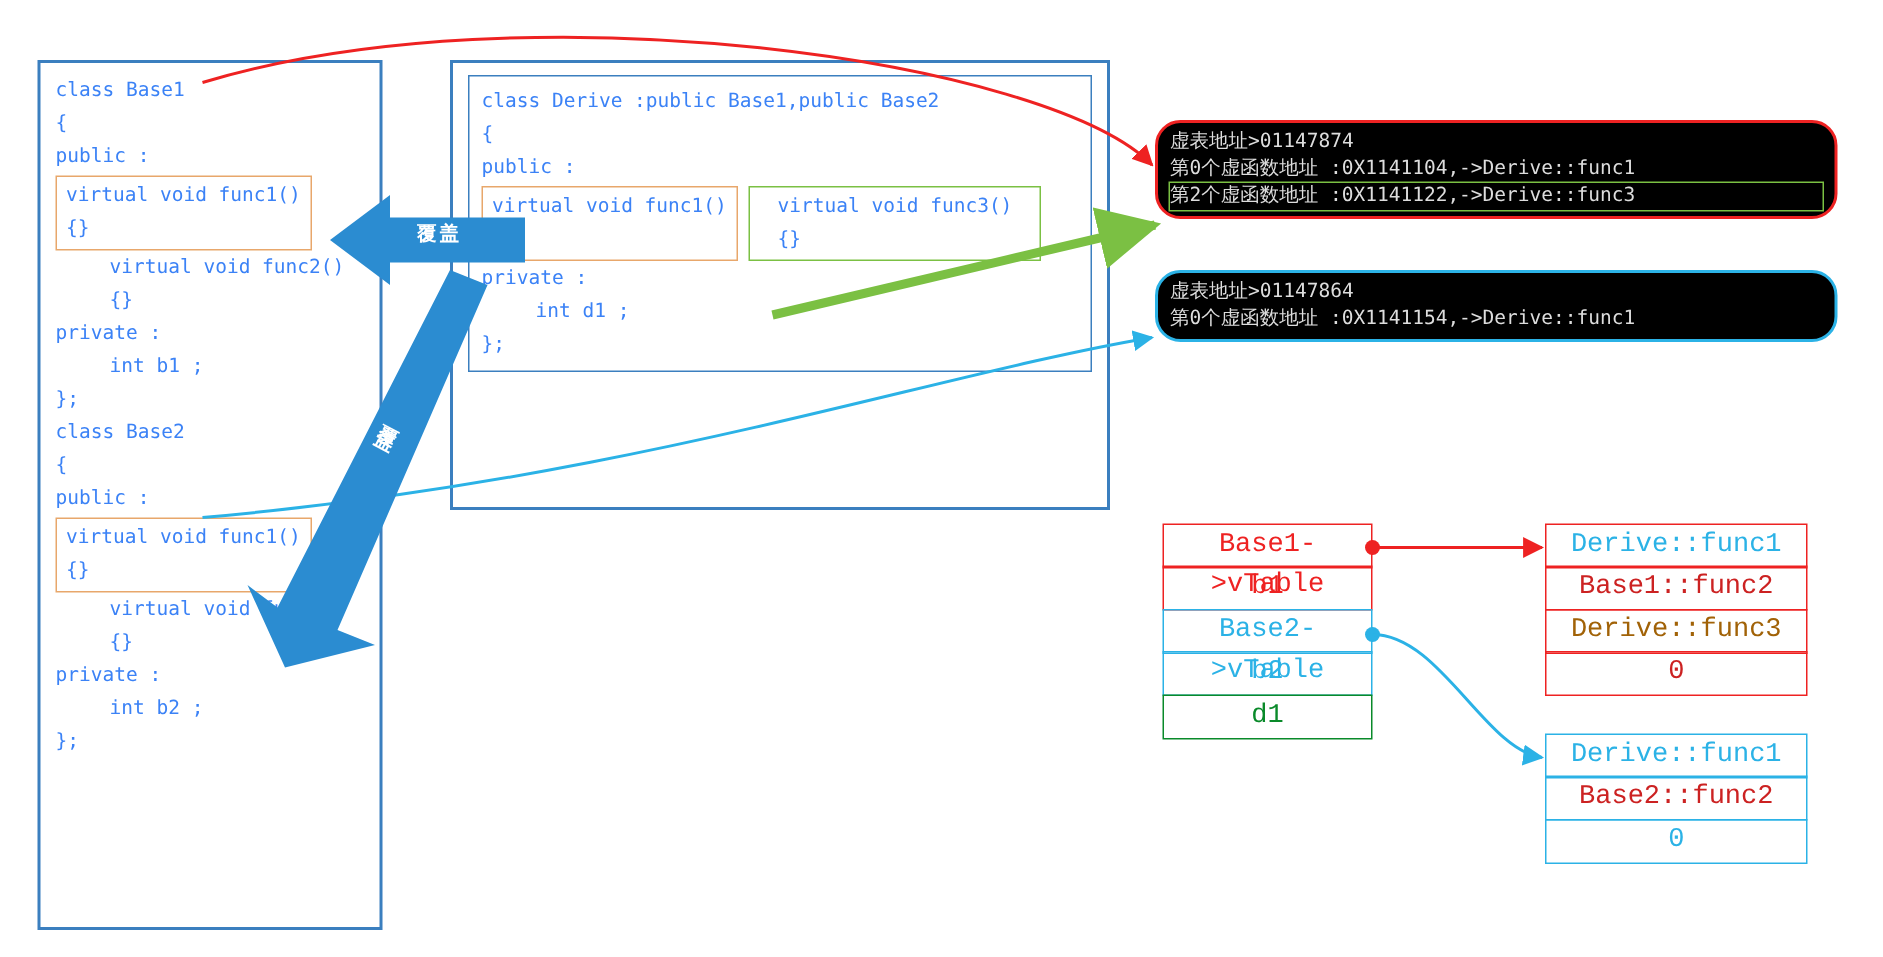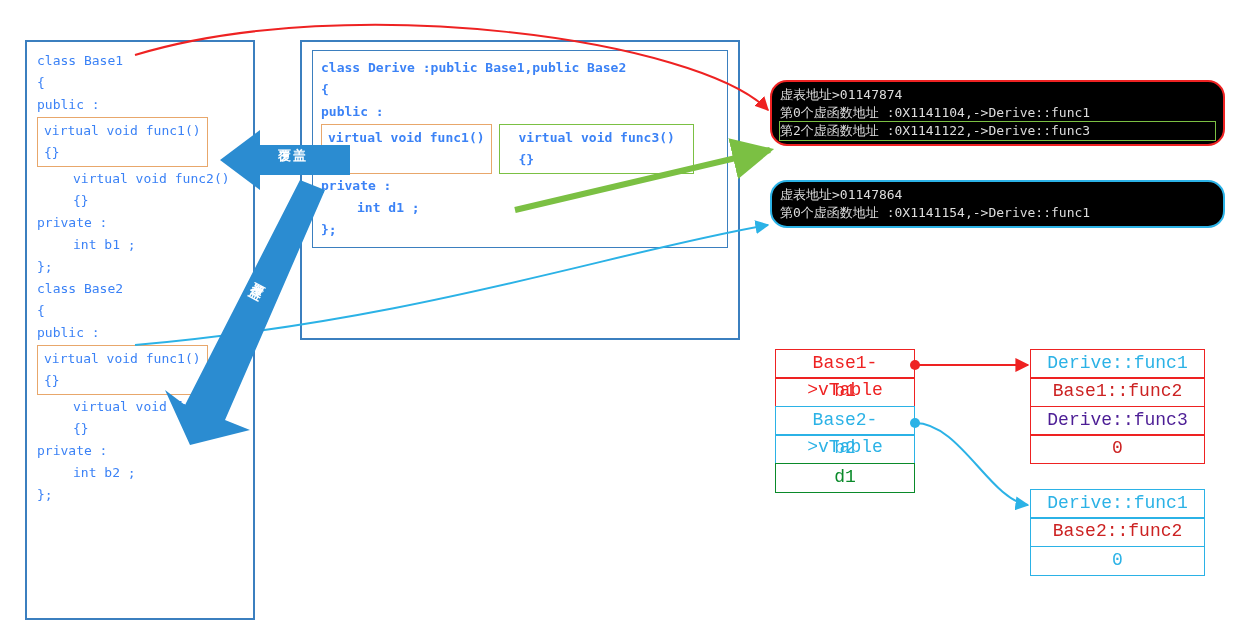--- a/index.html
+++ b/index.html
@@ -1,20 +1,20 @@
 <!DOCTYPE html>
 <html><head>
 <meta charset="utf-8">
 <style>
 * { box-sizing: border-box; margin: 0; padding: 0; }
 body { font-family: Consolas, monospace; font-size: 13px; background: #fff; width: 1255px; height: 638px; position: relative; }
 .diagram { position: absolute; top: 0; left: 0; width: 1255px; height: 638px; }
 
 .codebox { position: absolute; border: 2px solid #3b7fbf; background: #fff; padding: 8px 10px; }
-.codebox-inner { border: 1.5px solid #3b7fbf; padding: 6px 8px; font-weight: bold; }
+.codebox-inner { border: 1.5px solid #3b7fbf; padding: 6px 8px; }
 .base-box { left: 25px; top: 40px; width: 230px; height: 580px; }
 .derive-box { left: 300px; top: 40px; width: 440px; height: 300px; }
 .line { white-space: pre; line-height: 22px; color: #3b82f6; }
 .indent1 { padding-left: 18px; }
 .indent2 { padding-left: 36px; }
 
 .hl-orange { border: 1.5px solid #e8a76b; display: inline-block; padding: 2px 6px; margin: 1px 0; }
 .hl-green { border: 1.5px solid #7bc043; display: inline-block; padding: 2px 18px; margin: 1px 0; }
 
 .console { position: absolute; background: #000; color: #ddd; font-family: Consolas, monospace; font-size: 13px; padding: 4px 8px; line-height: 18px; border-radius: 17px; }
@@ -26,21 +26,21 @@
 .memcell { border: 1.5px solid; width: 140px; height: 30px; text-align: center; line-height: 27px; margin-top: -1.5px; font-weight: 500; }
 .objbox { left: 775px; top: 350px; }
 .objbox .c-red { border-color: #e22; color: #e22; }
 .objbox .c-blue { border-color: #2bb2e6; color: #2bb2e6; }
 .objbox .c-green { border-color: #0a8a2a; color: #0a8a2a; }
 
 .vtbl1 { left: 1030px; top: 350px; }
 .vtbl1 .memcell { border-color: #e22; width: 175px; }
 .vtbl1 .t-blue { color: #2bb2e6; }
 .vtbl1 .t-red { color: #c22; }
-.vtbl1 .t-green { color: #4c1d95; }
+.vtbl1 .t-green { color: #a16207; }
 
 .vtbl2 { left: 1030px; top: 490px; }
 .vtbl2 .memcell { border-color: #2bb2e6; width: 175px; }
 .vtbl2 .t-blue { color: #2bb2e6; }
 .vtbl2 .t-red { color: #c22; }
 
 svg.overlay { position: absolute; top: 0; left: 0; width: 1255px; height: 638px; pointer-events: none; }
 .arrow-label { position: absolute; color: #fff; font-size: 13px; font-weight: bold; writing-mode: vertical-rl; letter-spacing: 2px; }
 </style>
 </head>

